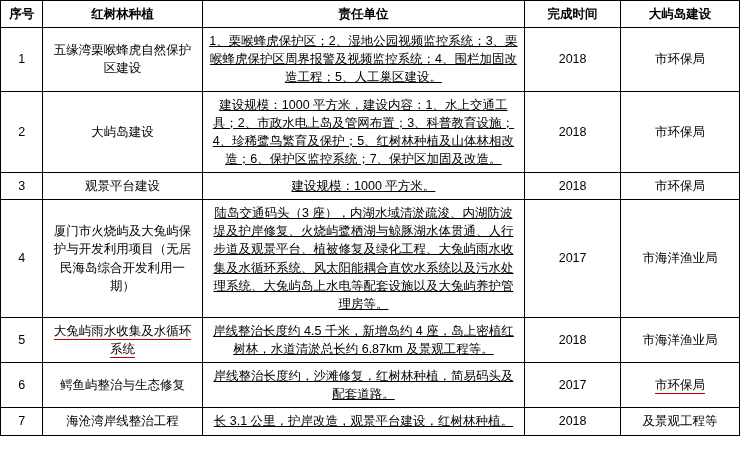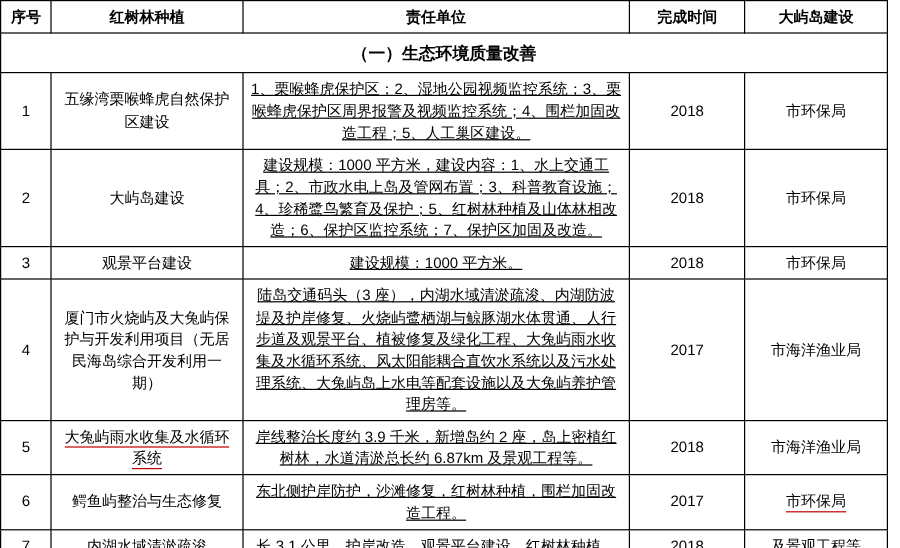--- a/index.html
+++ b/index.html
@@ -70,23 +70,20 @@
   <thead>
     <tr>
       <td>序号</td>
       <td>红树林种植</td>
       <td>责任单位</td>
       <td>完成时间</td>
       <td>大屿岛建设</td>
     </tr>
   </thead>
   <tbody>
-    <tr class="section-row">
-      <td colspan="5">（一）生态环境质量改善</td>
-    </tr>
 
     <tr>
       <td class="c-center">1</td>
       <td class="cell-name">五缘湾栗喉蜂虎自然保护区建设</td>
       <td class="c-left">1、栗喉蜂虎保护区；2、湿地公园视频监控系统；3、栗喉蜂虎保护区周界报警及视频监控系统；4、围栏加固改造工程；5、人工巢区建设。</td>
       <td class="c-center">2018</td>
       <td class="c-center">市环保局</td>
     </tr>
 
     <tr>
@@ -109,34 +106,34 @@
       <td class="c-center">4</td>
       <td class="cell-name">厦门市火烧屿及大兔屿保护与开发利用项目（无居民海岛综合开发利用一期）</td>
       <td class="c-left">陆岛交通码头（3 座），内湖水域清淤疏浚、内湖防波堤及护岸修复、火烧屿鹭栖湖与鲸豚湖水体贯通、人行步道及观景平台、植被修复及绿化工程、大兔屿雨水收集及水循环系统、风太阳能耦合直饮水系统以及污水处理系统、大兔屿岛上水电等配套设施以及大兔屿养护管理房等。</td>
       <td class="c-center">2017</td>
       <td class="c-center">市海洋渔业局</td>
     </tr>
 
     <tr>
       <td class="c-center">5</td>
       <td class="cell-name"><span class="underline-red">大兔屿雨水收集及水循环系统</span></td>
-      <td class="c-left">岸线整治长度约 3.9 千米，新增岛约 2 座，岛上密植红树林，水道清淤总长约 6.87km 及景观工程等。</td>
+      <td class="c-left">岸线整治长度约 4.5 千米，新增岛约 4 座，岛上密植红树林，水道清淤总长约 6.87km 及景观工程等。</td>
       <td class="c-center">2018</td>
       <td class="c-center">市海洋渔业局</td>
     </tr>
 
     <tr>
       <td class="c-center">6</td>
       <td class="cell-name">鳄鱼屿整治与生态修复</td>
-      <td class="c-left">东北侧护岸防护，沙滩修复，红树林种植，围栏加固改造工程。</td>
+      <td class="c-left">岸线整治长度约，沙滩修复，红树林种植，简易码头及配套道路。</td>
       <td class="c-center">2017</td>
       <td class="c-center"><span class="underline-red">市环保局</span></td>
     </tr>
 
     <tr>
       <td class="c-center">7</td>
-      <td class="cell-name">内湖水域清淤疏浚</td>
+      <td class="cell-name">海沧湾岸线整治工程</td>
       <td class="c-left">长 3.1 公里，护岸改造，观景平台建设，红树林种植。</td>
       <td class="c-center">2018</td>
       <td class="c-center">及景观工程等</td>
     </tr>
   </tbody>
 </table>
 
 </body></html>

